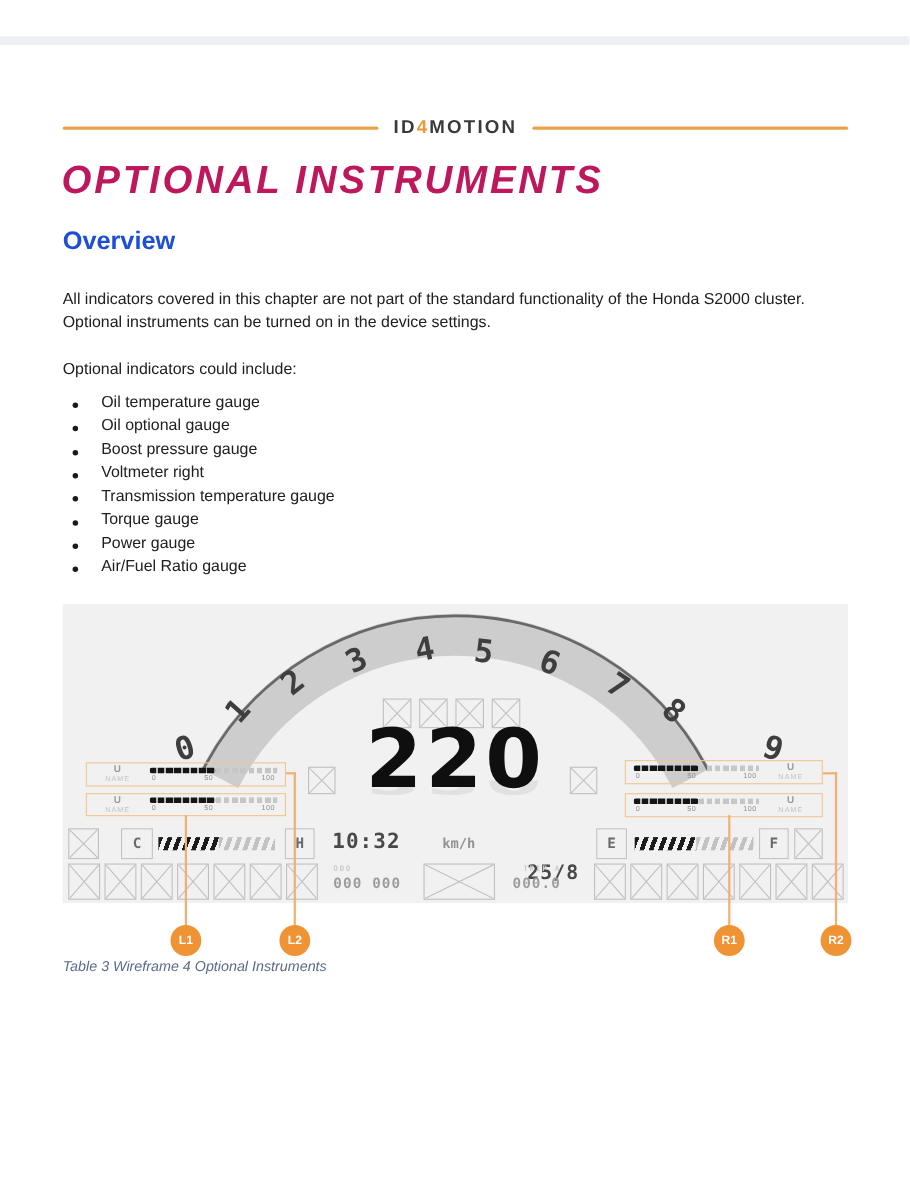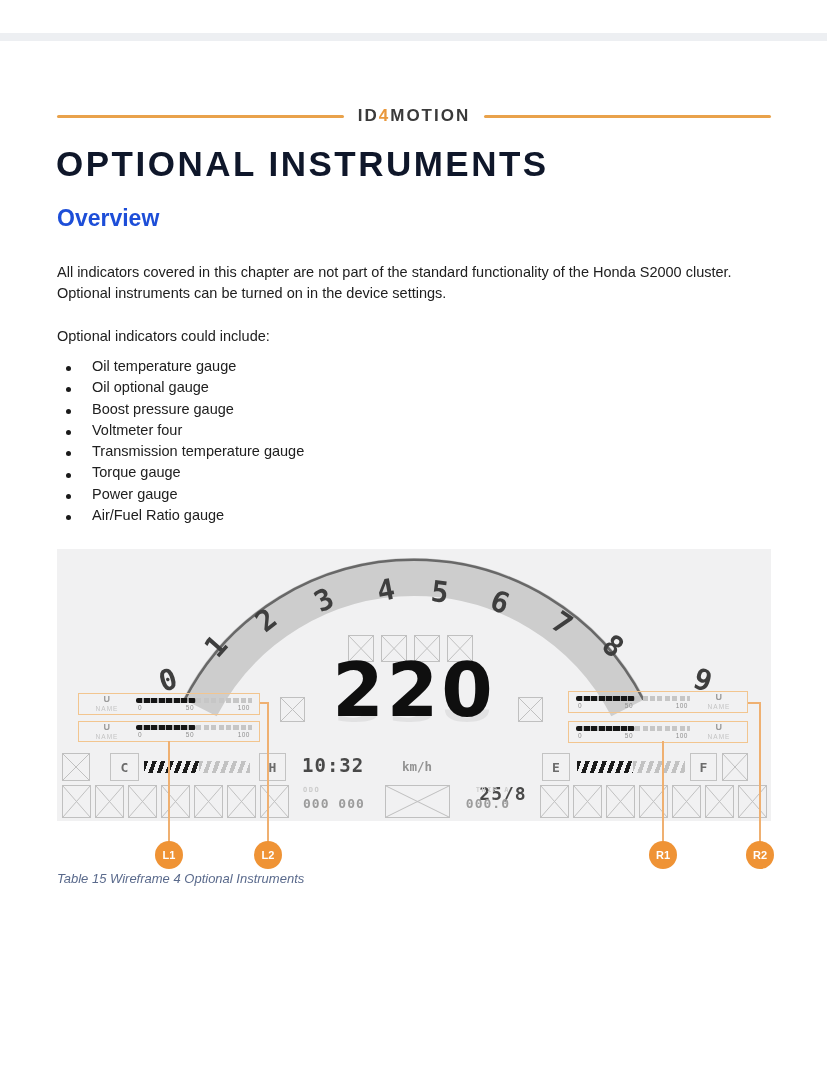--- a/index.html
+++ b/index.html
@@ -9,21 +9,21 @@
 
   
   .page-gap { position:absolute; left:0; top:33px; width:827px; height:8px; background:#edeff2; }
 
   
   .brand-header { position:absolute; left:57px; top:106px; width:714px; display:flex; align-items:center; }
   .brand-rule { flex:1; height:3px; background:#E9A24B; border-radius:2px; }
   .brand-logo { padding:0 14px; font-size:17px; font-weight:bold; letter-spacing:2px; color:#3a3a3a; white-space:nowrap; }
   .brand-logo .accent { color:#E9983C; }
 
-  .doc-title { position:absolute; left:56px; top:144px; font-size:35px; font-weight:800; letter-spacing:2.5px; color:#0f172a; transform:scaleY(1.02); }
+  .doc-title { position:absolute; left:56px; top:144px; font-size:35px; font-weight:800; letter-spacing:2.5px; color:#be185d; transform:scaleY(1.02);font-style:italic; }
   .section-heading { position:absolute; left:57px; top:205px; font-size:23px; font-weight:700; color:#1d4ed8; }
 
   .para { position:absolute; left:57px; width:724px; font-size:14.5px; line-height:21px; color:#202020; }
   .p-intro { top:262px; }
   .p-listintro { top:326px; }
   .p-closing { top:927px; }
 
   .bullet-list { position:absolute; left:57px; top:358px; width:700px; }
   .bullet-item { display:flex; align-items:baseline; height:21.3px; font-size:14.5px; color:#202020; }
   .bullet-dot { width:5px; height:5px; background:#1a1a1a; border-radius:50%; margin-left:9px; margin-right:21px; flex:0 0 auto; align-self:center; }
@@ -104,21 +104,21 @@
     <div class="bullet-item">
         <span class="bullet-dot"></span>
         <span>Oil optional gauge</span>
       </div>
     <div class="bullet-item">
         <span class="bullet-dot"></span>
         <span>Boost pressure gauge</span>
       </div>
     <div class="bullet-item">
         <span class="bullet-dot"></span>
-        <span>Voltmeter four</span>
+        <span>Voltmeter right</span>
       </div>
     <div class="bullet-item">
         <span class="bullet-dot"></span>
         <span>Transmission temperature gauge</span>
       </div>
     <div class="bullet-item">
         <span class="bullet-dot"></span>
         <span>Torque gauge</span>
       </div>
     <div class="bullet-item">
@@ -385,16 +385,16 @@
   <div class="leader" style="left:267px; top:702px; width:2px;  height:140px;"></div>
   <div class="leader" style="left:662px; top:741px; width:2px;  height:101px;"></div>
   <div class="leader" style="left:748px; top:702px; width:13px; height:2px;"></div>
   <div class="leader" style="left:759px; top:702px; width:2px;  height:140px;"></div>
 
   <div class="marker" style="left:155px;">L1</div>
   <div class="marker" style="left:254px;">L2</div>
   <div class="marker" style="left:649px;">R1</div>
   <div class="marker" style="left:746px;">R2</div>
 
-  <div class="figure-caption">Table 15 Wireframe 4 Optional Instruments</div>
+  <div class="figure-caption">Table 3 Wireframe 4 Optional Instruments</div>
 
 
 </div>
 
 </body></html>

